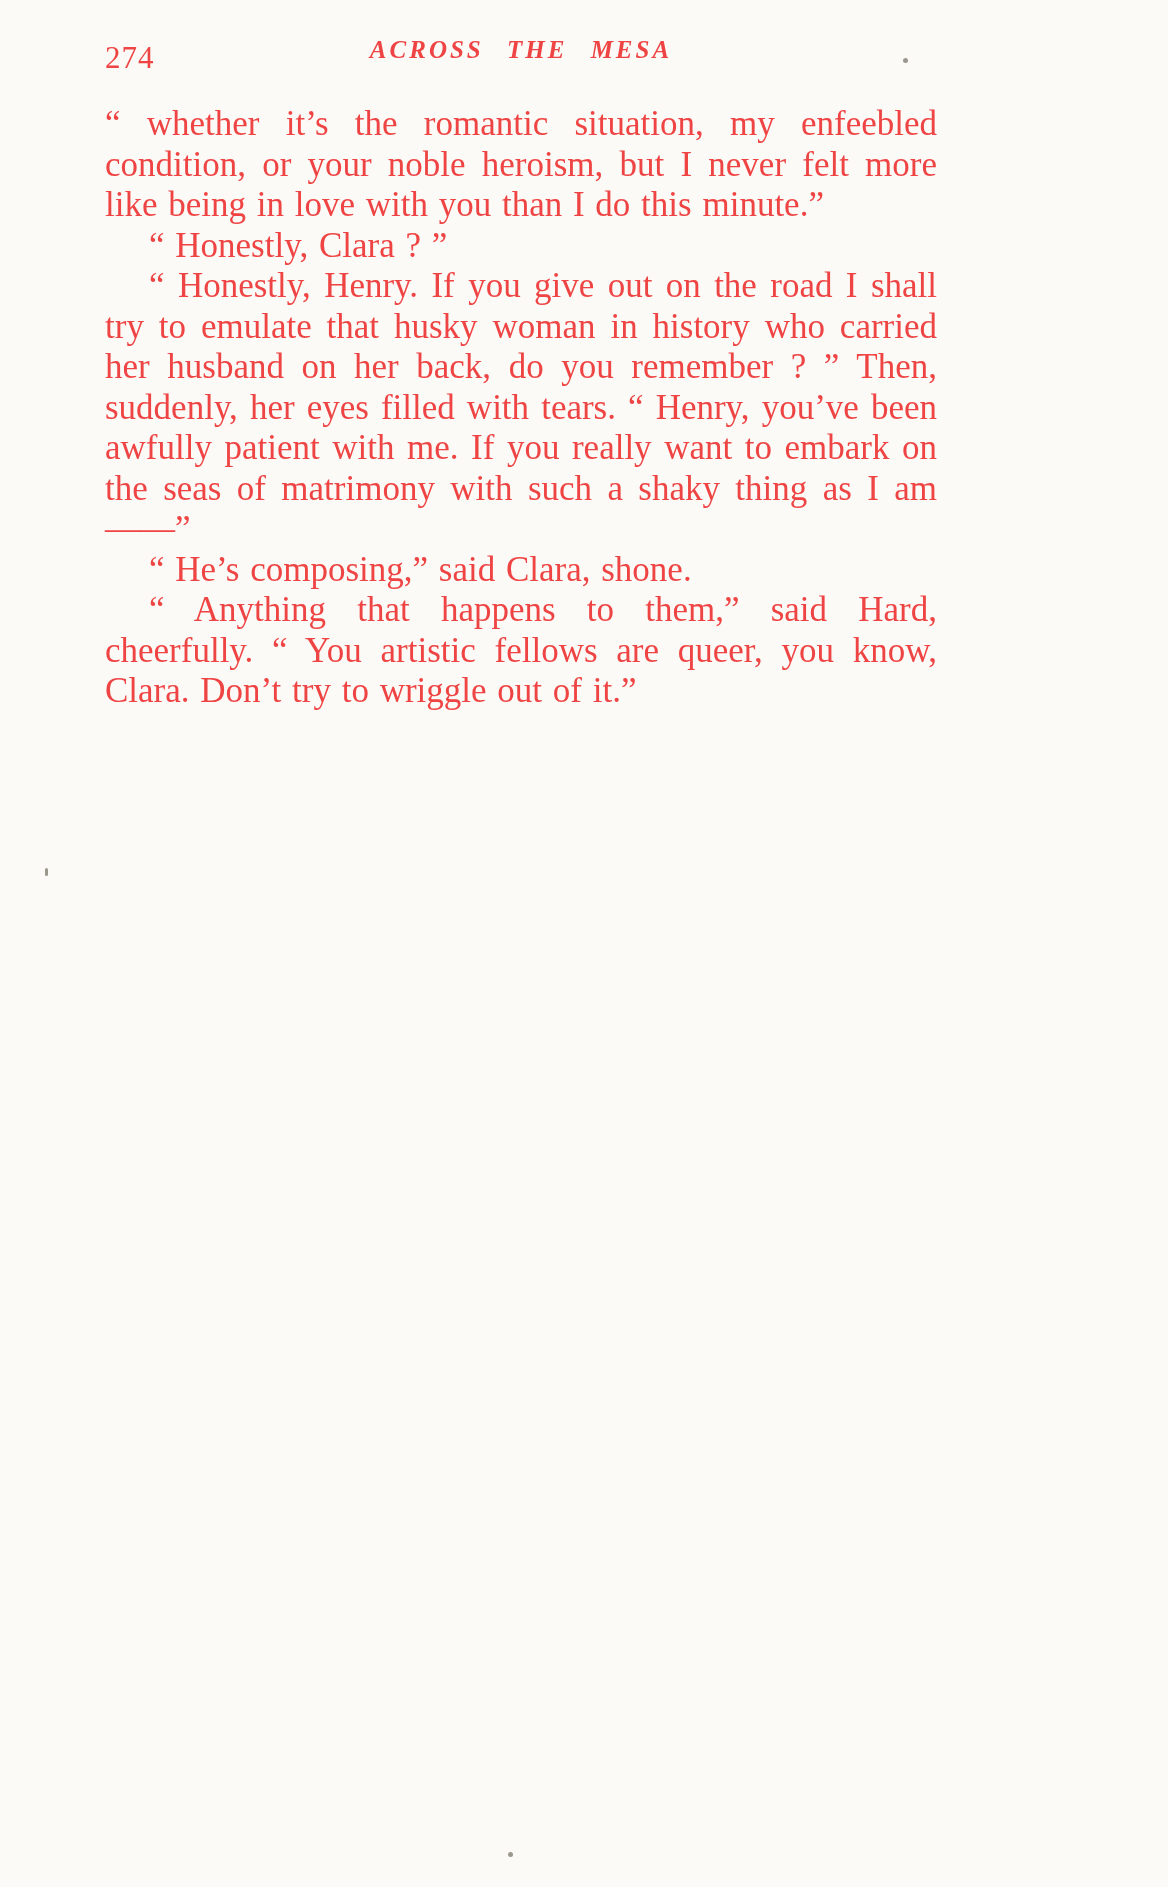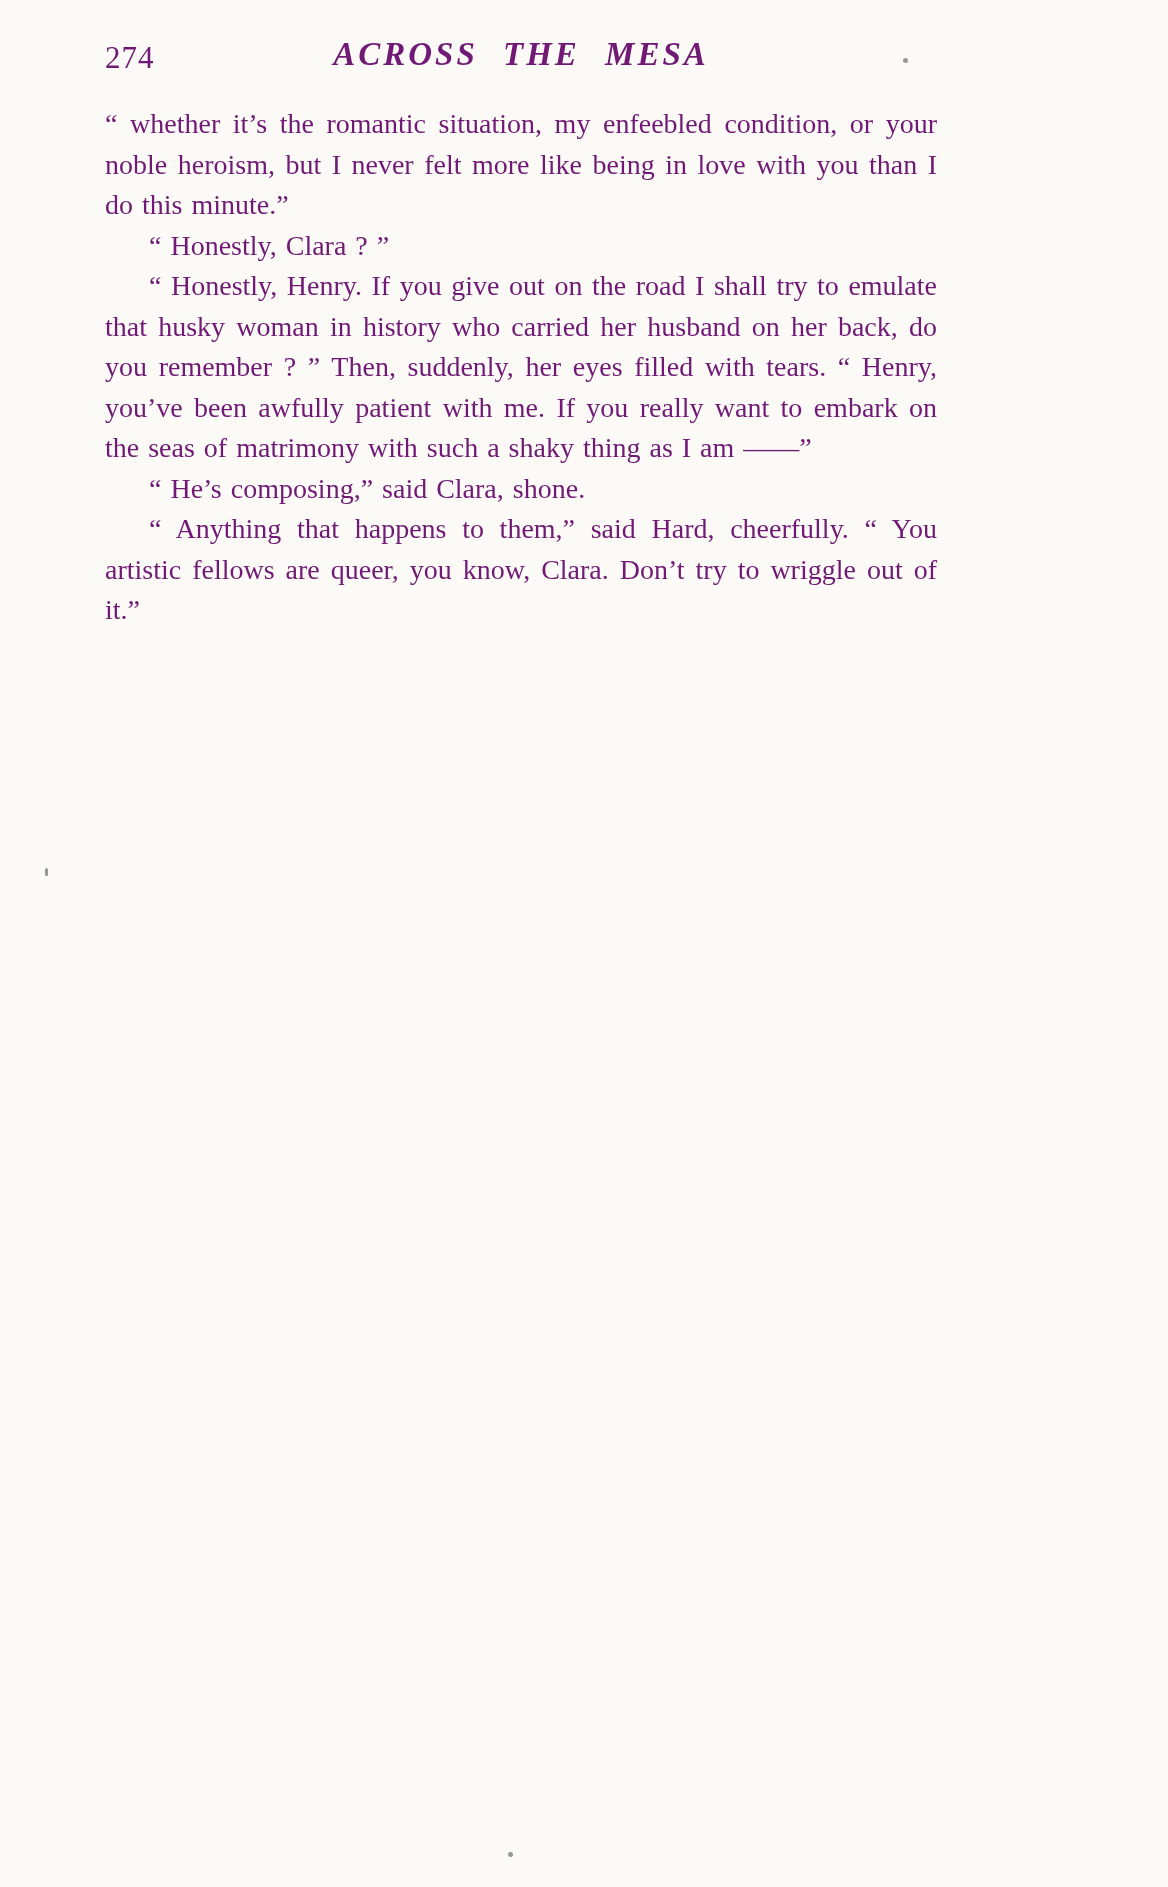--- a/index.html
+++ b/index.html
@@ -6,21 +6,21 @@
     margin: 0;
     padding: 0;
     background: #f6f5f1;
   }
   .page {
     position: relative;
     width: 1168px;
     height: 1887px;
     margin: 0 auto;
     background: #fbfaf6;
-    color: #701a75;
+    color: #ef4444;
     font-family: "Liberation Serif", "DejaVu Serif", serif;
     box-sizing: border-box;
     overflow: hidden;
   }
   .text-block {
     position: absolute;
     left: 105px;
     top: 34px;
     width: 832px;
   }
@@ -32,30 +32,30 @@
   .page-number {
     position: absolute;
     left: 0;
     top: 6px;
     font-size: 31px;
     letter-spacing: 1px;
   }
   .running-title {
     display: block;
     text-align: center;
-    font-size: 33px;
+    font-size: 25px;
     font-style: italic;
     font-weight: bold;
     letter-spacing: 3px;
     word-spacing: 14px;
     padding-top: 2px;
   }
   .page-body p {
     margin: 0;
-    font-size: 28px;
+    font-size: 35px;
     line-height: 40.5px;
     text-align: justify;
     text-indent: 44px;
     word-spacing: 2px;
   }
   .page-body p.noindent {
     text-indent: 0;
   }
   .speck {
     position: absolute;

